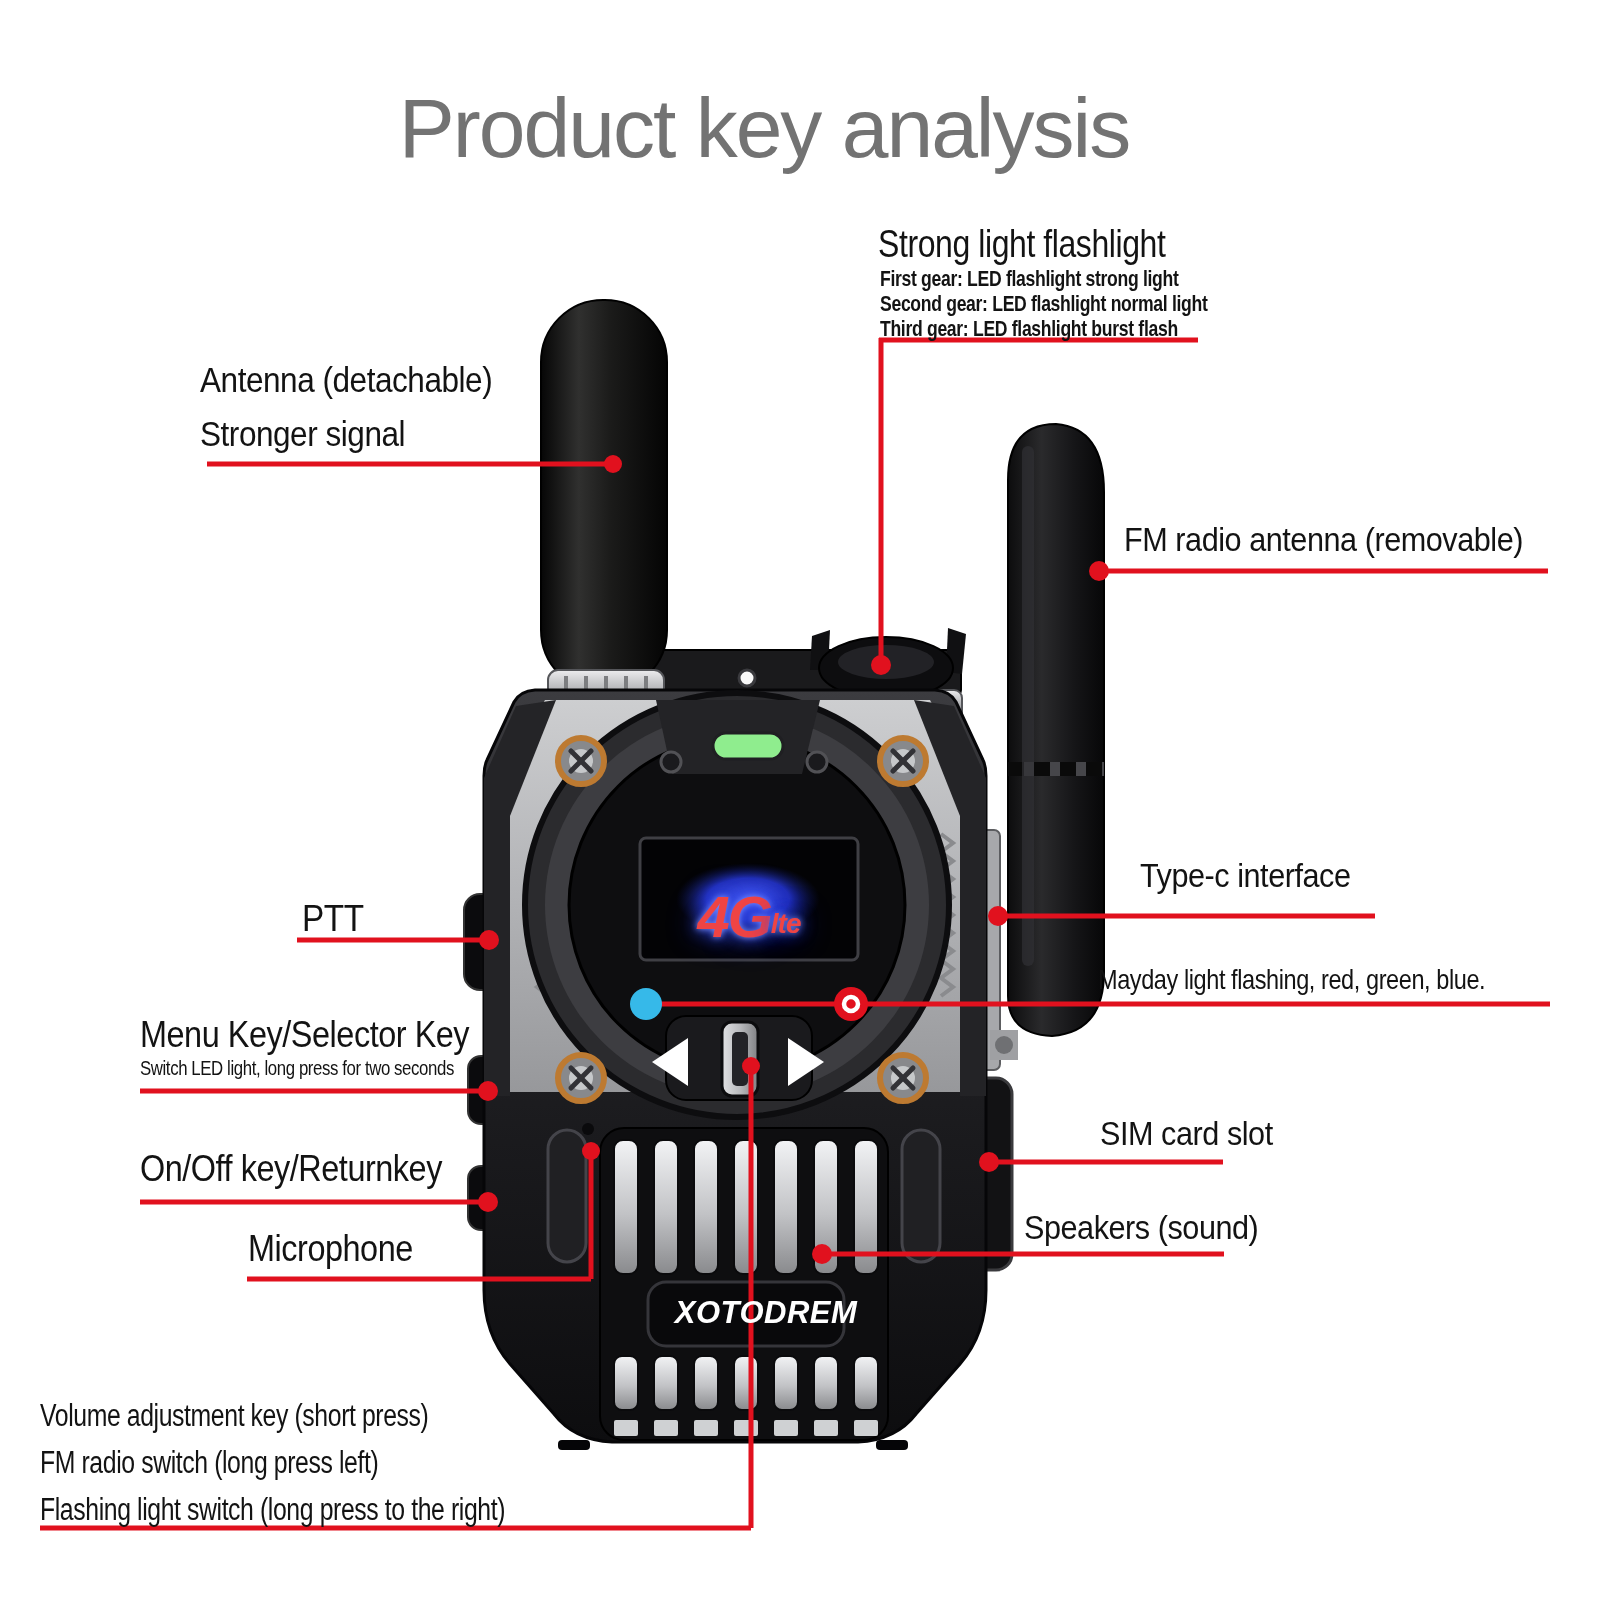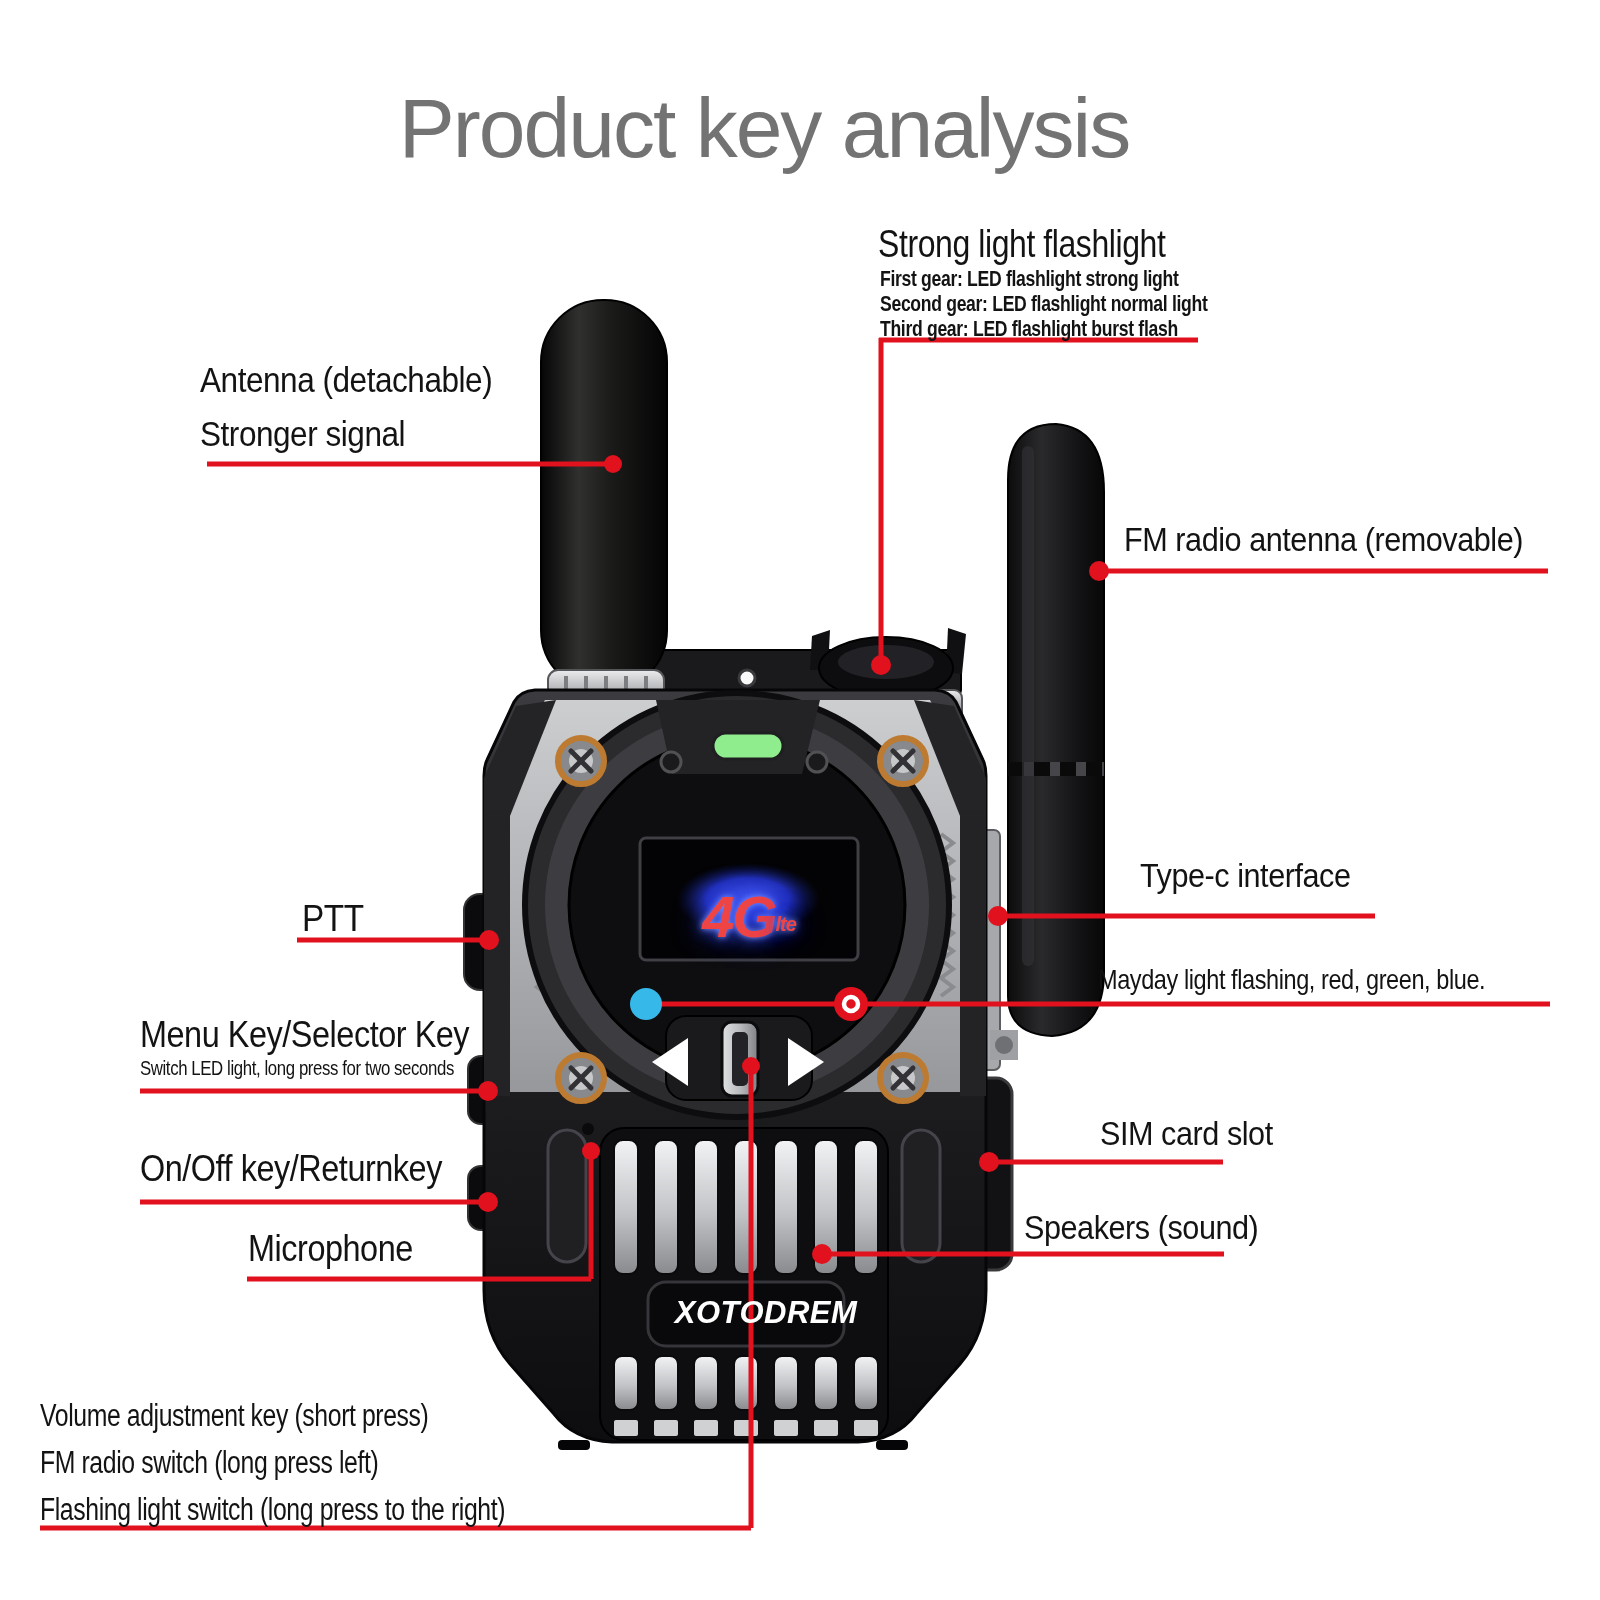--- a/index.html
+++ b/index.html
@@ -13,21 +13,21 @@
   .s82{transform:scaleX(.82);}
   .s80{transform:scaleX(.80);}
   #title{left:0;top:80px;width:1528px;text-align:center;font-size:84px;letter-spacing:-2px;color:#737373;}
   .fs35{font-size:35px;} .fs34{font-size:34px;} .fs36{font-size:36px;} .fs37{font-size:37px;}
   .fs39{font-size:39px;} .fs31{font-size:31px;} .fs28{font-size:28px;} .fs21{font-size:21px;}
   .flash-sub{font-size:22px;font-weight:bold;line-height:25px;letter-spacing:-0.4px;}
   .screen-text{position:absolute;left:640px;top:840px;width:218px;height:118px;
       display:flex;align-items:center;justify-content:center;font-weight:bold;font-style:italic;
       color:#ef4444;text-shadow:0 0 6px #7d93ff,0 0 16px #3550f0,0 0 30px #2333d8;margin-top:17px;}
   .screen-text .main{font-size:58px;letter-spacing:-2px;}
-  .screen-text .sub{font-size:20px;margin-top:16px;letter-spacing:-1px;text-align:right;}
+  .screen-text .sub{font-size:28px;margin-top:16px;letter-spacing:-1px;text-align:right;}
   .brand{position:absolute;left:648px;top:1295px;width:236px;text-align:center;
       font-size:31px;font-weight:bold;font-style:italic;color:#ffffff;letter-spacing:0.5px;}
 </style>
 </head>
 <body>
 
 <div class="stage">
 
 <svg width="1600" height="1600" viewBox="0 0 1600 1600">
   <defs>

